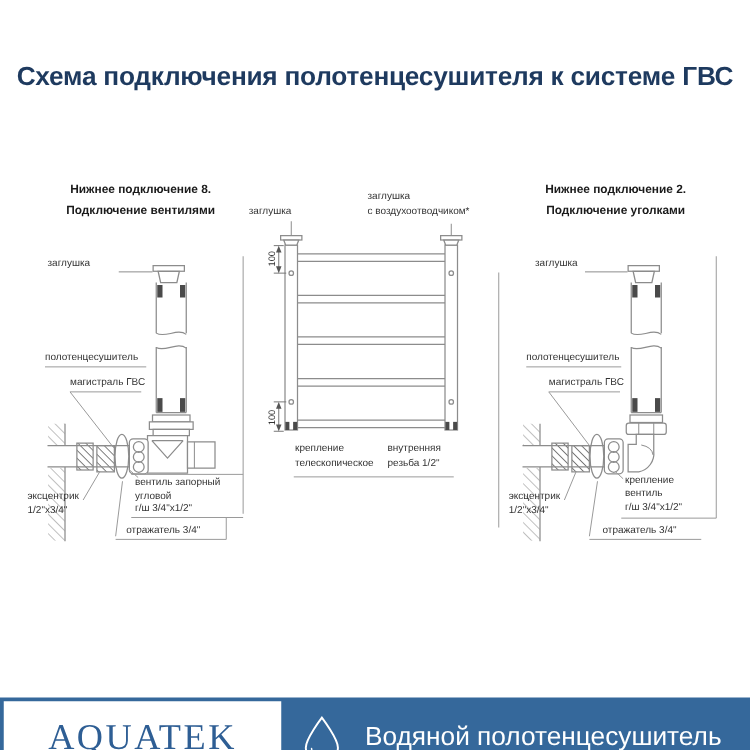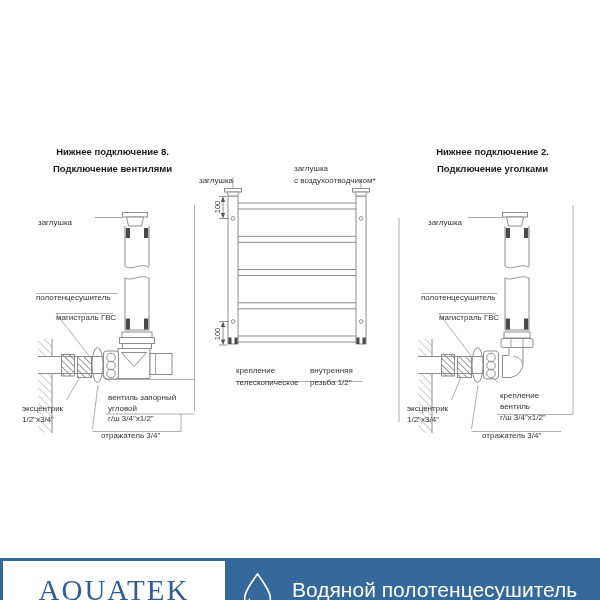--- a/index.html
+++ b/index.html
@@ -1,34 +1,35 @@
 <!DOCTYPE html>
 <html style="--title-color: #1E3A5F; --footer-bar: #35689B; --brand-blue: #2E5E94; --label-color: #333333;"><head>
 <meta charset="utf-8">
 <style>
   html,body{margin:0;padding:0;}
   body{width:600px;height:600px;background:#fff;font-family:"Liberation Sans",sans-serif;overflow:hidden;position:relative;}
   .stage{position:absolute;left:0;top:0;width:600px;height:600px;}
   .title{position:absolute;left:0;top:50px;width:600px;text-align:center;font-size:21px;font-weight:700;color:var(--title-color,#1E3A5F);letter-spacing:-0.2px;}
   .hdr{position:absolute;width:175px;text-align:center;font-size:9.5px;font-weight:700;color:#1a1a1a;white-space:nowrap;}
-  .lbl{position:absolute;font-size:8px;color:var(--label-color,#333);white-space:nowrap;line-height:10px;margin-top:12px;}
+  .lbl{position:absolute;font-size:8px;color:var(--label-color,#333);white-space:nowrap;line-height:10px;}
   .dim{position:absolute;width:26px;height:10px;font-size:7.5px;color:#333;text-align:center;line-height:10px;transform:rotate(-90deg);}
   svg.art{position:absolute;left:0;top:0;pointer-events:none;}
   .footer{position:absolute;left:0;top:558px;width:600px;height:65px;background:var(--footer-bar,#35689B);}
   .logo-box{position:absolute;left:3px;top:3px;width:222px;height:59px;background:#fff;}
   .logo-text{position:absolute;left:0;top:0;width:222px;height:59px;line-height:59px;text-align:center;font-family:"Liberation Serif",serif;font-size:29px;letter-spacing:2px;color:var(--brand-blue,#2E5E94);}
   .swoosh{position:absolute;left:0;top:0;}
   .drop{position:absolute;left:241px;top:14px;}
   .product{position:absolute;left:292px;top:0;height:52px;line-height:64px;font-size:21px;color:#fff;white-space:nowrap;}
 </style>
 </head>
 <body>
 
 <div class="stage">
 
+  <div class="title">Схема подключения полотенцесушителя к системе ГВС</div>
 
   <div class="hdr" style="left:25px;top:146px;">Нижнее подключение 8.</div>
   <div class="hdr" style="left:25px;top:163px;text-align:center;">Подключение вентилями</div>
   <div class="hdr" style="left:405px;top:146px;">Нижнее подключение 2.</div>
   <div class="hdr" style="left:405px;top:163px;">Подключение уголками</div>
 
   <svg class="art" width="600" height="530" viewBox="0 0 600 530">
     <defs>
       <pattern id="hatchBlock" patternUnits="userSpaceOnUse" width="4.5" height="4.5" patternTransform="rotate(-45)">
         <line x1="0" y1="0" x2="0" y2="4.5" stroke="#777" stroke-width="1.5"></line>

